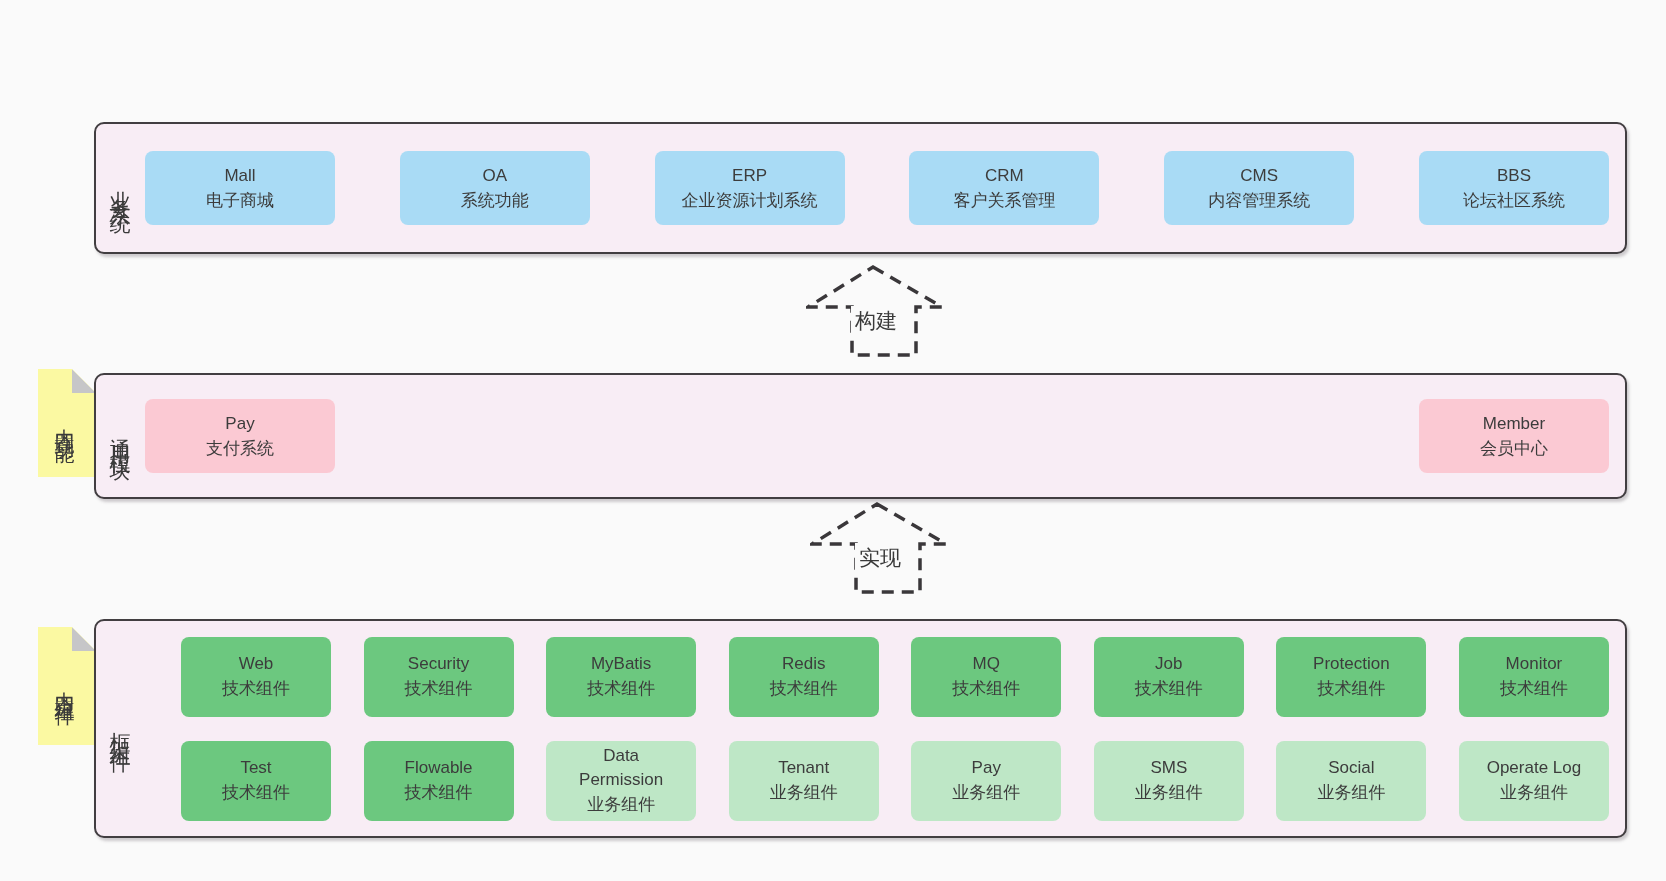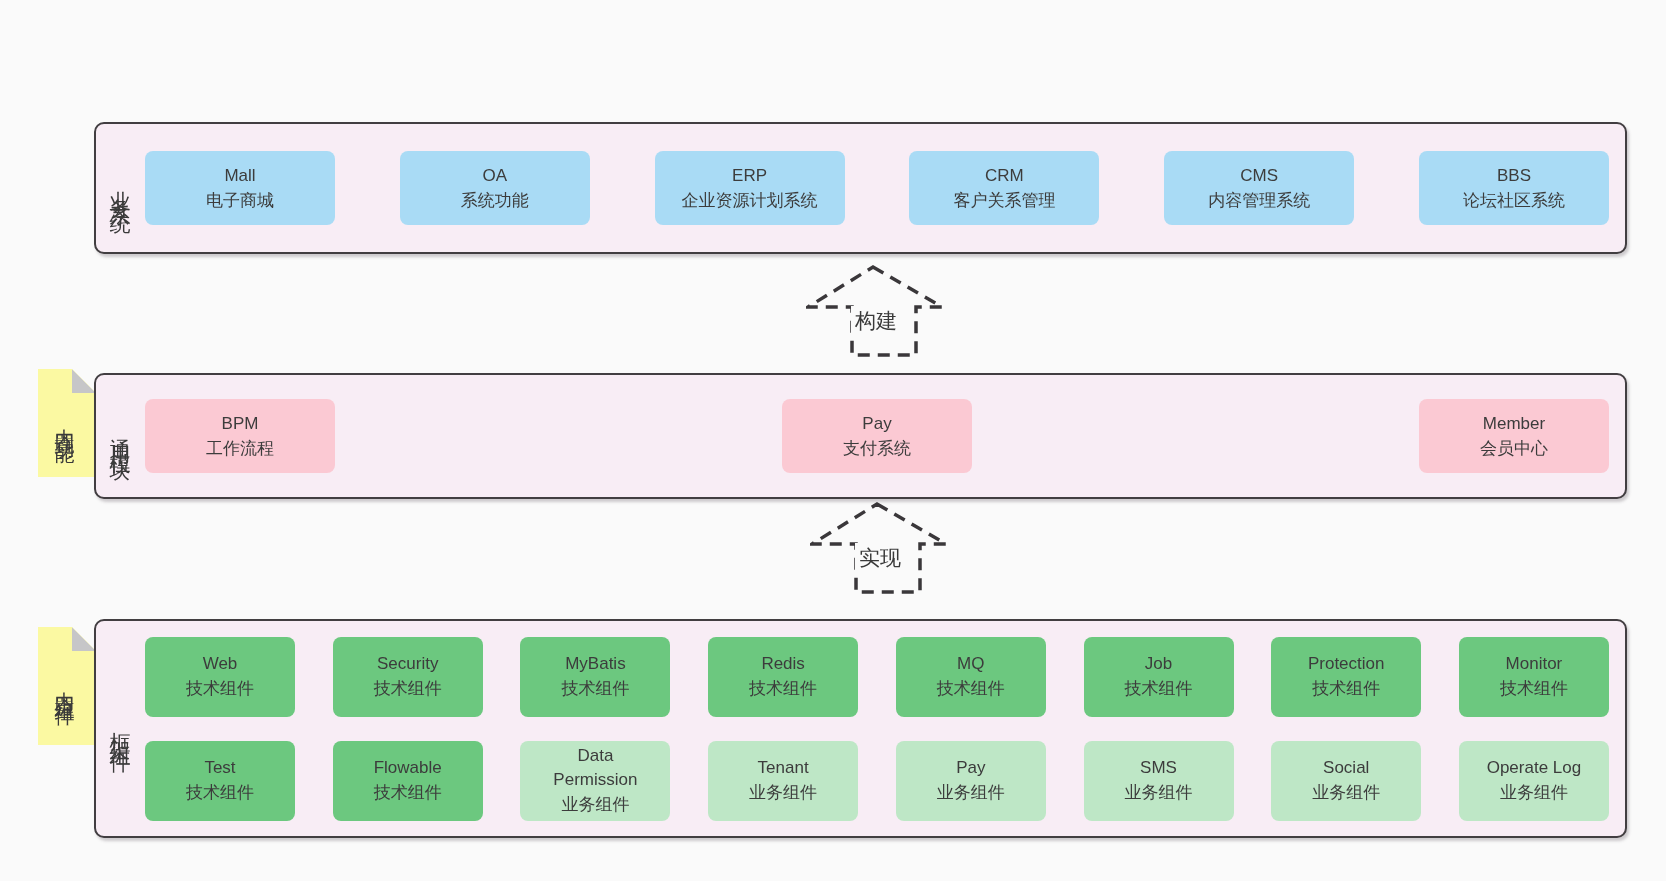--- a/index.html
+++ b/index.html
@@ -18,21 +18,21 @@
     background:#f8edf5;
     border:2px solid #423e41;
     border-radius:10px;
     box-shadow:2px 3px 3px rgba(90,80,90,0.28);
     box-sizing:border-box;
     display:flex; align-items:center;
     z-index:2;
   }
   .panel-top    { top:122px; height:132px; }
   .panel-mid    { top:373px; height:126px; }
-  .panel-bottom { top:619px; height:219px; }
+  .panel-bottom { top:619px; height:219px;gap:36px; }
 
   .vlabel {
     writing-mode:vertical-rl; text-orientation:upright;
     font-size:21px; letter-spacing:7px; line-height:1;
     color:#3a3a3a; margin-left:14px; flex:0 0 auto;
   }
 
   .panel-content {
     flex:1; display:flex; justify-content:space-between; align-items:center;
     margin:0 16px 0 14px;
@@ -134,24 +134,20 @@
 
 <div class="sticky sticky-1">
   <div class="fold"></div>
   <div class="stext">内置功能</div>
 </div>
 
 <div class="panel panel-mid">
   <div class="vlabel">通用模块</div>
   <div class="panel-content">
     <div class="box box-wide pink">
-      <div class="box-name">BPM</div>
-      <div class="box-desc">工作流程</div>
-    </div>
-    <div class="box box-wide pink">
       <div class="box-name">Pay</div>
       <div class="box-desc">支付系统</div>
     </div>
     <div class="box box-wide pink">
       <div class="box-name">Member</div>
       <div class="box-desc">会员中心</div>
     </div>
   </div>
 </div>
 

